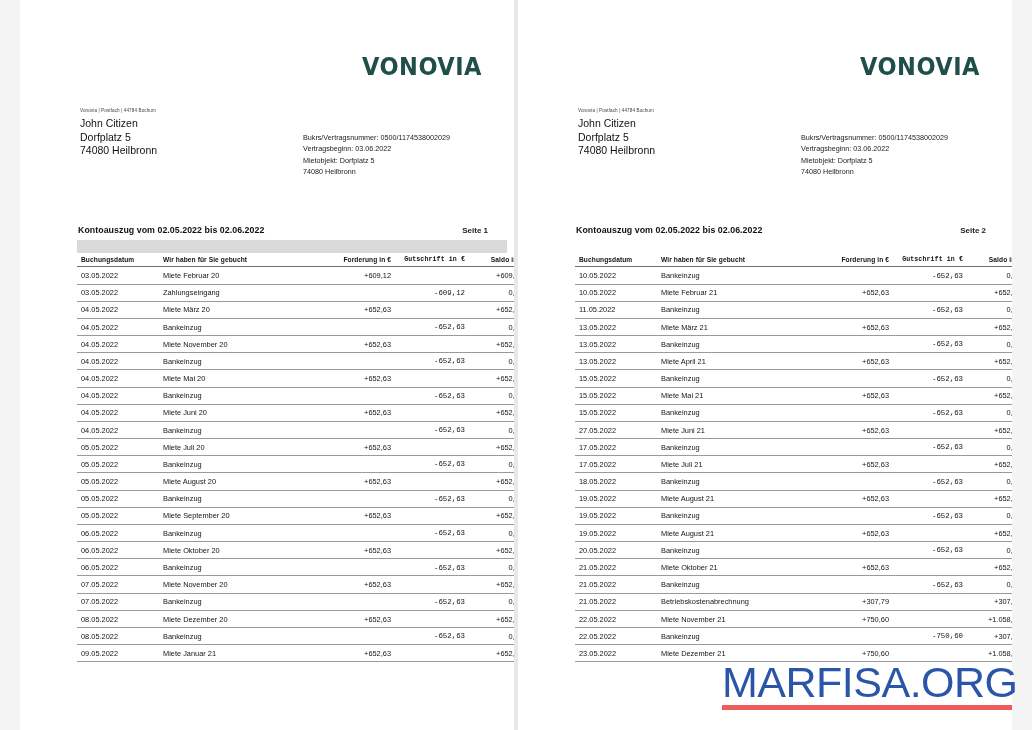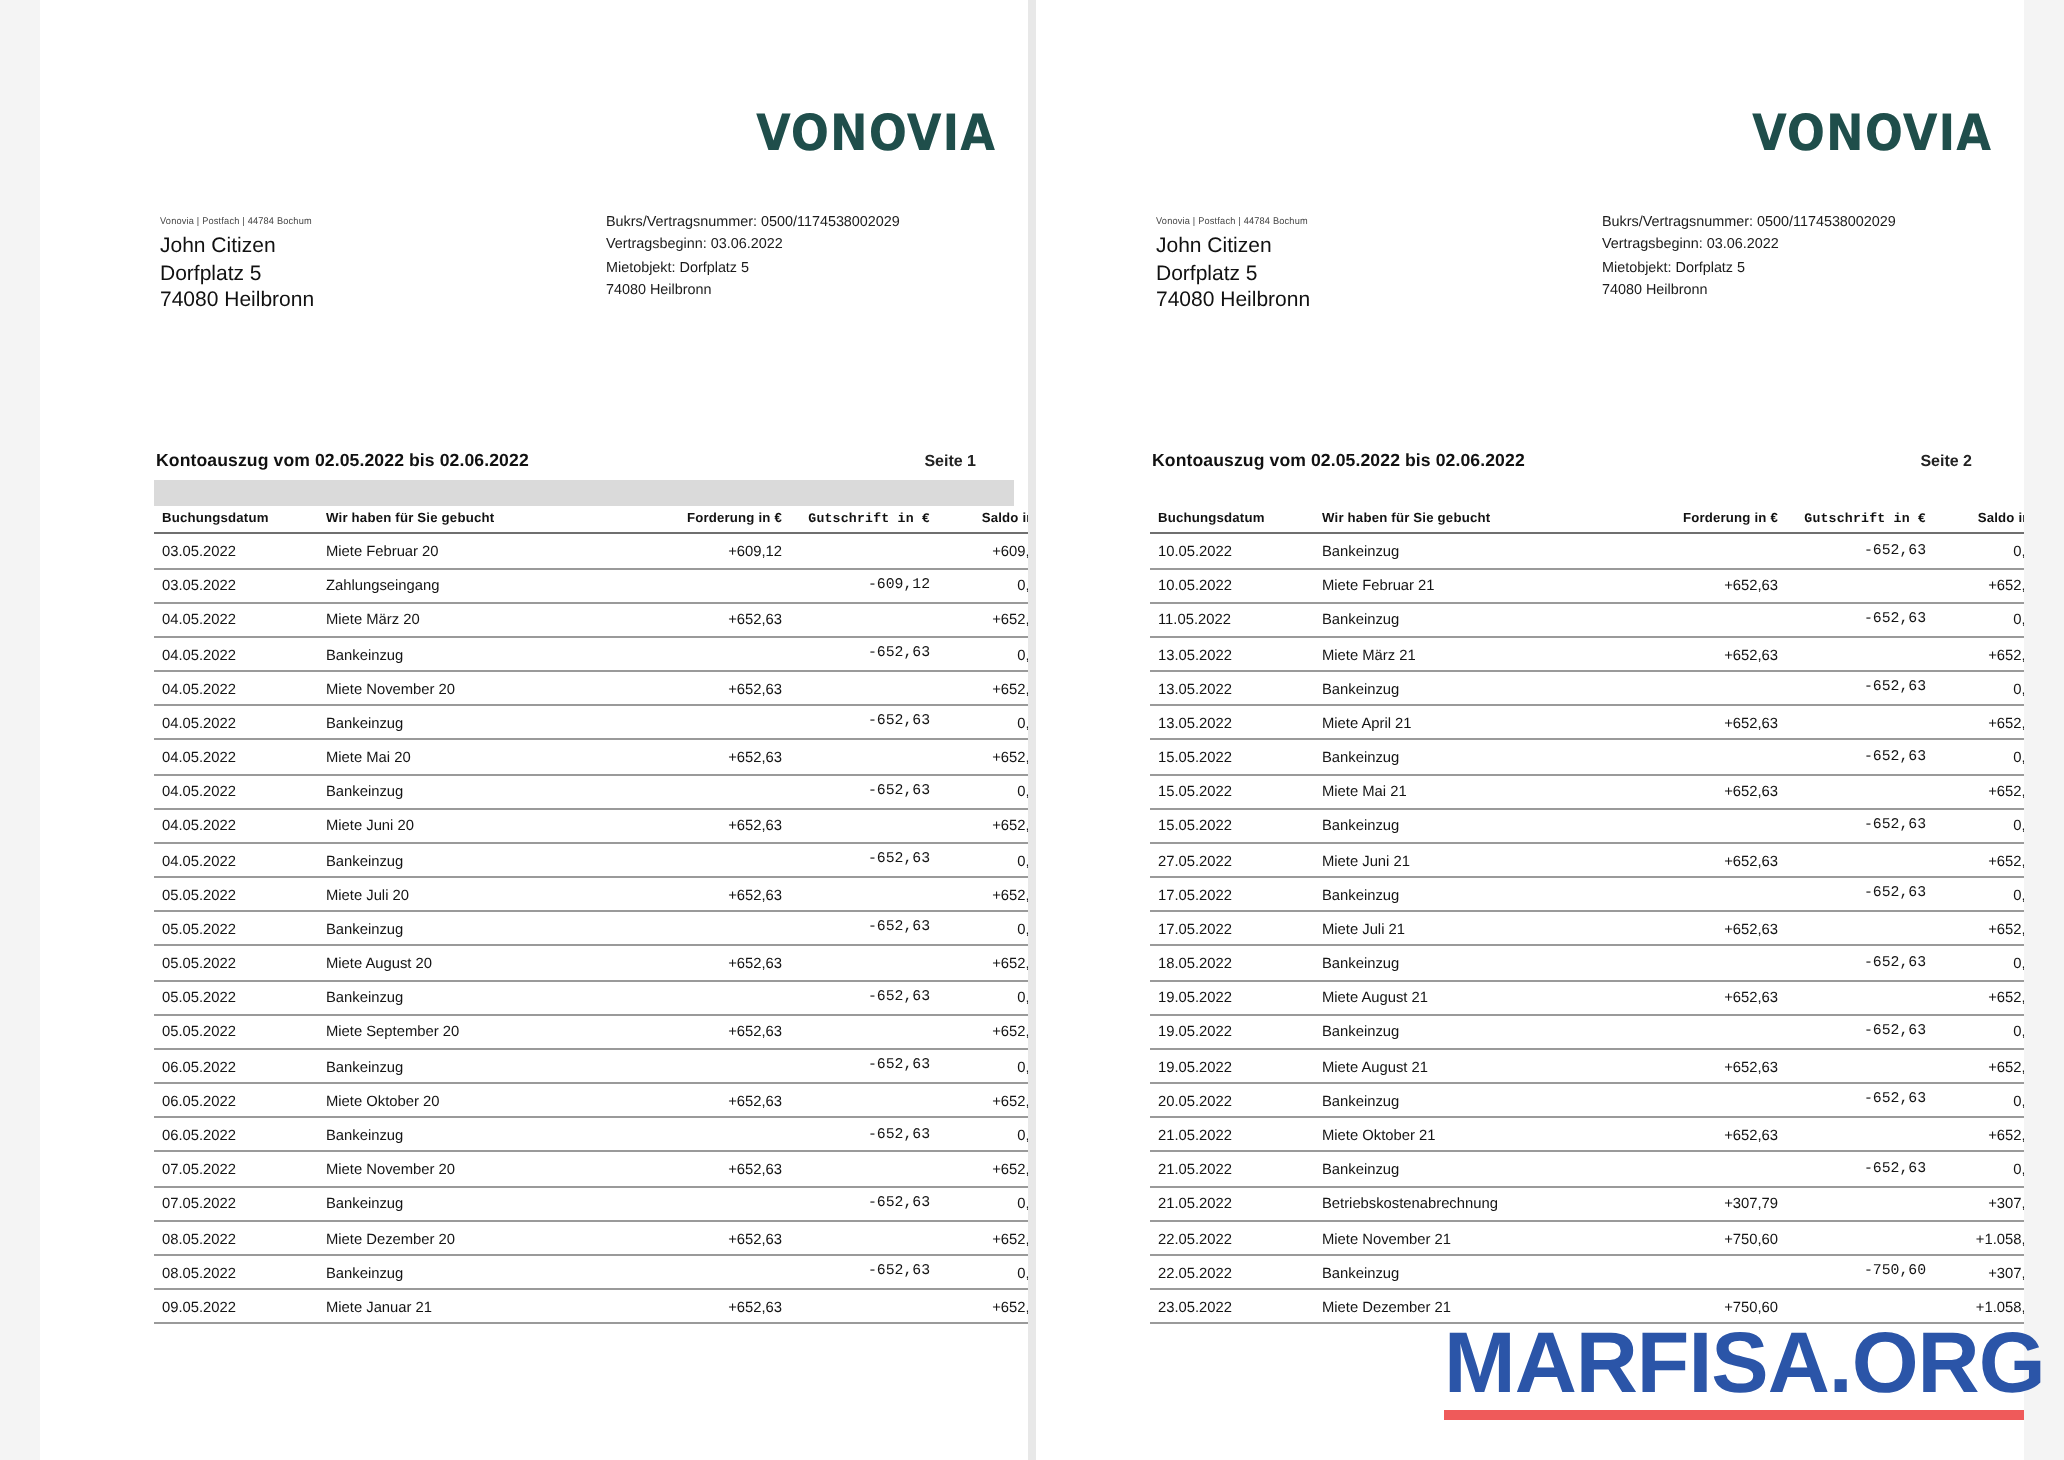--- a/index.html
+++ b/index.html
@@ -38,21 +38,21 @@
     left: 514px;
     top: 0;
     width: 4px;
     height: 730px;
     background: #e8e8e8;
   }
 
   
   .logo {
     position: absolute;
-    right: 16px;
+    right: 32px;
     top: 52px;
     font-size: 25px;
     letter-spacing: 0.5px;
     font-weight: 700;
     color: #1f4e4b;
     font-family: "DejaVu Sans", sans-serif;
     text-transform: lowercase;
     font-variant: small-caps;
   }
   .logo-text {
@@ -78,21 +78,21 @@
   }
   .addr-line {
     font-size: 10.5px;
     line-height: 13.5px;
     color: #111;
   }
 
   .contract-block {
     position: absolute;
     left: 283px;
-    top: 105px;
+    top: 132px;
     width: 200px;
   }
   .contract-line {
     font-size: 7.2px;
     line-height: 11.4px;
     color: #1b1b1b;
     white-space: nowrap;
   }
   .contract-line .lbl { }
   .contract-line .val { }
@@ -170,21 +170,21 @@
 
   
   .watermark {
     position: absolute;
     left: 722px;
     top: 660px;
     width: 292px;
   }
   .wm-text {
     font-size: 43px;
-    font-weight: 700;
+    font-weight: 400;
     color: #2b55a8;
     letter-spacing: -0.5px;
     line-height: 44px;
     font-family: "Liberation Sans", sans-serif;
   }
   .wm-rule {
     margin-top: 1px;
     height: 5px;
     background: #ef5a5a;
     width: 290px;

